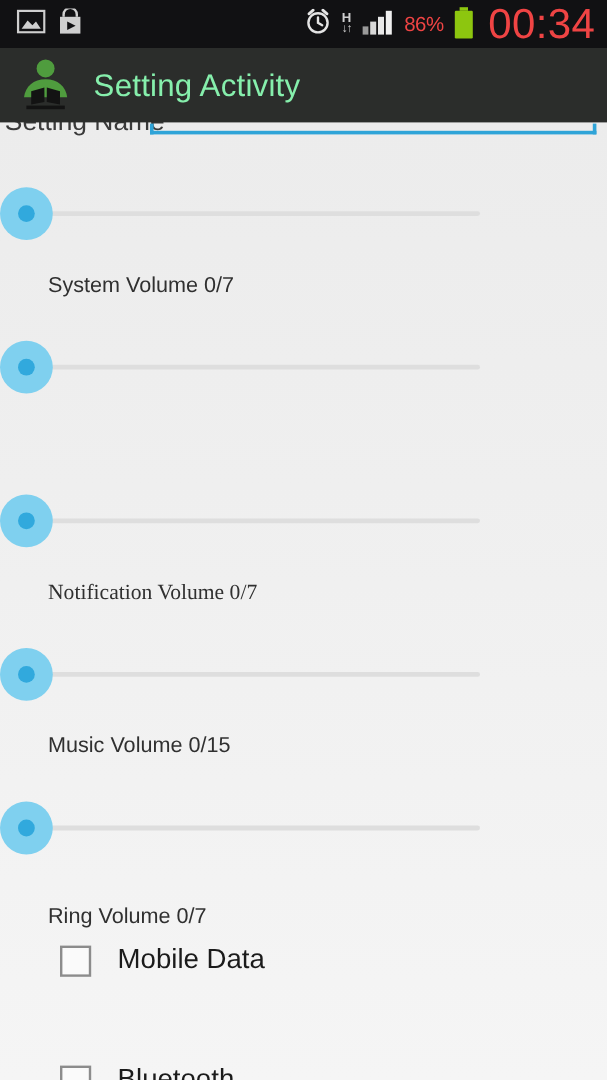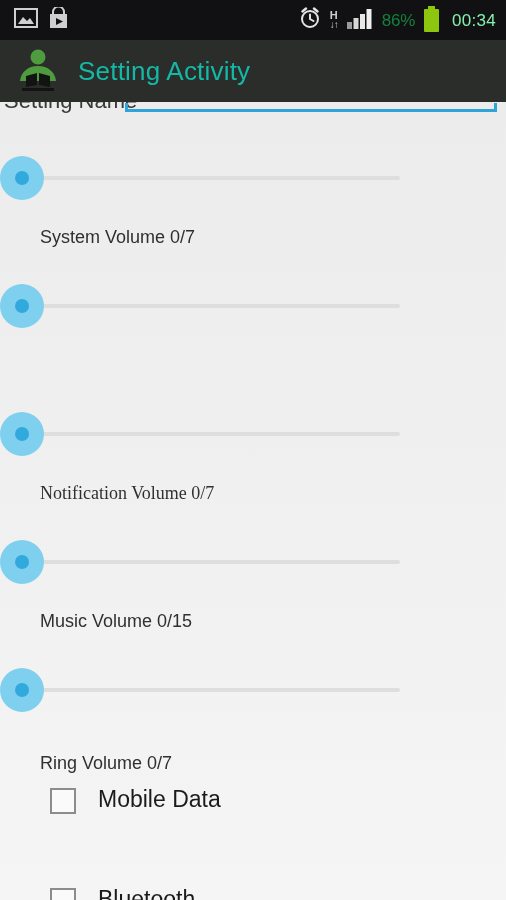--- a/index.html
+++ b/index.html
@@ -20,25 +20,25 @@
     position:absolute; top:0; left:0;
     width:506px; height:40px;
     background:#111113;
     display:flex; align-items:center;
     padding:0 10px 0 14px;
   }
   .sb-left { display:flex; align-items:center; gap:10px; }
   .sb-right { margin-left:auto; display:flex; align-items:center; gap:9px; }
   .sb-ico { display:block; }
   .sb-pct {
-    color:#15803d; font-size:17px; letter-spacing:-0.3px;
+    color:#ef4444; font-size:17px; letter-spacing:-0.3px;
     line-height:1;
   }
   .sb-clock {
-    color:#86efac; font-size:17px; letter-spacing:0.3px;
+    color:#ef4444; font-size:35px; letter-spacing:0.3px;
     line-height:1; margin-left:4px;
   }
   .batt {
     width:15px; height:23px; background:#8dc60f;
     position:relative; border-radius:1px;
   }
   .batt:before {
     content:""; position:absolute; top:-3px; left:4px;
     width:7px; height:3px; background:#8dc60f;
   }
@@ -50,21 +50,21 @@
   #actionbar {
     position:absolute; top:40px; left:0;
     width:506px; height:62px;
     background:#2b2d2b;
     display:flex; align-items:center;
     padding-left:16px;
     z-index:5;
   }
   #app-icon { width:44px; height:46px; flex:none; }
   #ab-title {
-    color:#14b8a6; font-size:26px; margin-left:18px;
+    color:#86efac; font-size:26px; margin-left:18px;
     letter-spacing:0.2px; line-height:1;
   }
 
   
   #name-row {
     position:absolute; top:92px; left:0;
     width:506px; height:38px;
   }
   #name-label {
     position:absolute; left:4px; top:-4px;

